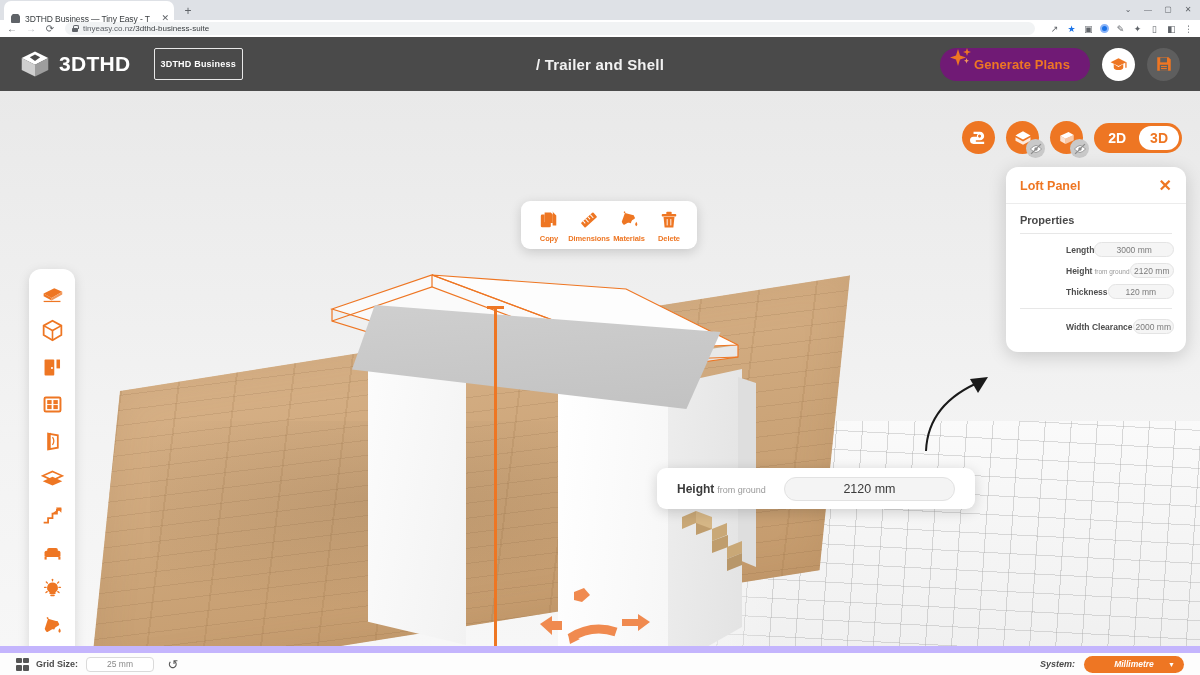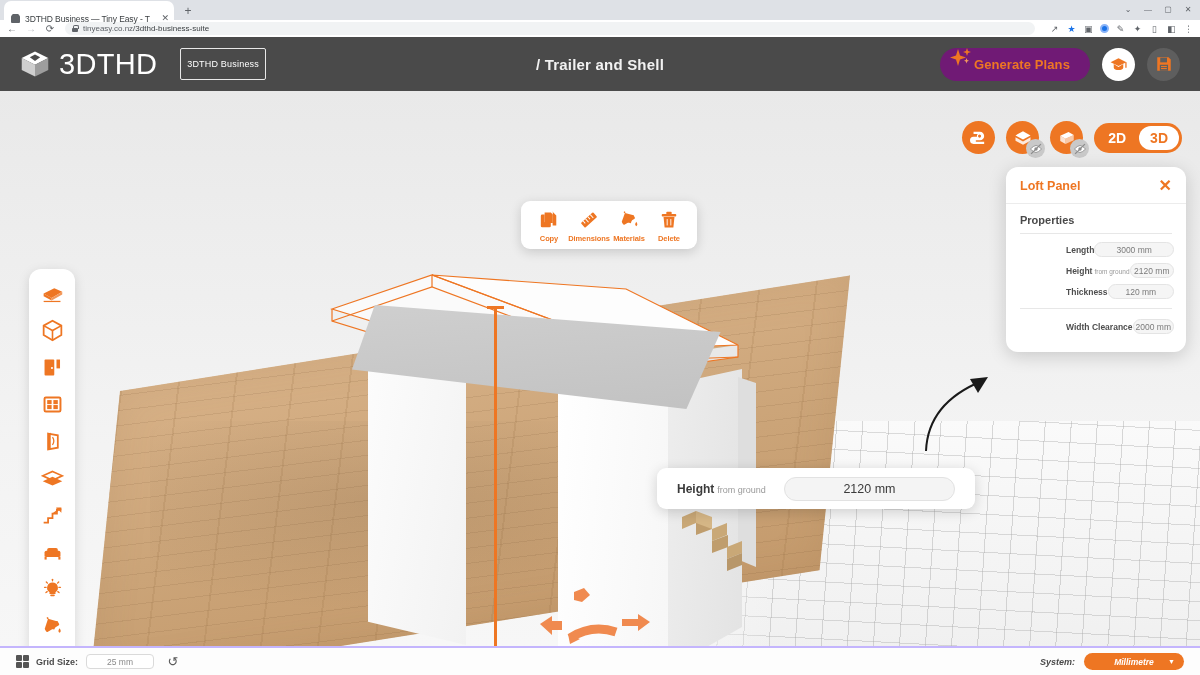--- a/index.html
+++ b/index.html
@@ -48,24 +48,24 @@
   .ext.bluedot { width:9px;height:9px;border-radius:50%;background:#1a73e8;
     border:2px solid #8ab4f8; }
 
   
   .appheader {
     position:absolute; top:37px; left:0; width:1200px; height:54px; background:#4a4a4a;
     display:flex; align-items:center; padding:0 20px;
   }
   .logo-wrap { display:flex; align-items:center; gap:9px; }
   .logo-cube { width:30px; height:28px; position:relative; flex:0 0 auto; }
-  .brand { font-size:29px; font-weight:normal; color:#fff; letter-spacing:.3px; }
+  .brand { font-size:21px; font-weight:bold; color:#fff; letter-spacing:.3px; }
   .badge {
     border:1.3px solid #e8e8e8; border-radius:2px; padding:10px 6px; font-size:9px;
-    font-weight:normal; color:#fff; margin-left:14px; letter-spacing:.2px; white-space:nowrap;
+    font-weight:bold; color:#fff; margin-left:14px; letter-spacing:.2px; white-space:nowrap;
   }
   .doc-title {
     position:absolute; left:0; right:0; text-align:center; font-size:15px; font-weight:bold;
     color:#f2f2f2; pointer-events:none; letter-spacing:.2px;
   }
   .header-right { margin-left:auto; display:flex; align-items:center; gap:12px; z-index:2; }
   .genplans {
     background:#701a75; border-radius:18px; height:33px; display:flex; align-items:center;
     padding:0 20px 0 34px; position:relative; cursor:pointer;
   }
@@ -199,21 +199,21 @@
     position:absolute; left:29px; top:178px; width:46px; background:#fff; border-radius:12px;
     box-shadow:0 3px 12px rgba(0,0,0,.13); padding:6px 0; display:flex; flex-direction:column;
     align-items:center; gap:1px;
   }
   .tool { width:36px; height:36px; border-radius:8px; display:flex; align-items:center;
     justify-content:center; cursor:pointer; }
 
   
   .statusbar {
     position:absolute; bottom:0; left:0; width:1200px; height:29px; background:#fdfdfd;
-    border-top:2px solid #c4b5fd; display:flex; align-items:center; padding:0 16px;
+    border-top:7px solid #c4b5fd; display:flex; align-items:center; padding:0 16px;
   }
   .grid-ico { width:13px; height:13px; display:grid; grid-template-columns:1fr 1fr;
     grid-template-rows:1fr 1fr; gap:1.5px; }
   .grid-ico i { background:#555; border-radius:1px; }
   .sb-label { font-size:9px; font-weight:bold; color:#4a4a4a; margin-left:7px; }
   .sb-field { width:68px; height:15px; background:#fff; border:1px solid #dadada; border-radius:4px;
     display:flex; align-items:center; justify-content:center; font-size:8.5px; color:#8a8a8a;
     margin-left:8px; cursor:text; }
   .sb-reset { width:18px; height:18px; margin-left:10px; display:flex; align-items:center;
     justify-content:center; font-size:13px; color:#5a5a5a; cursor:pointer; }

